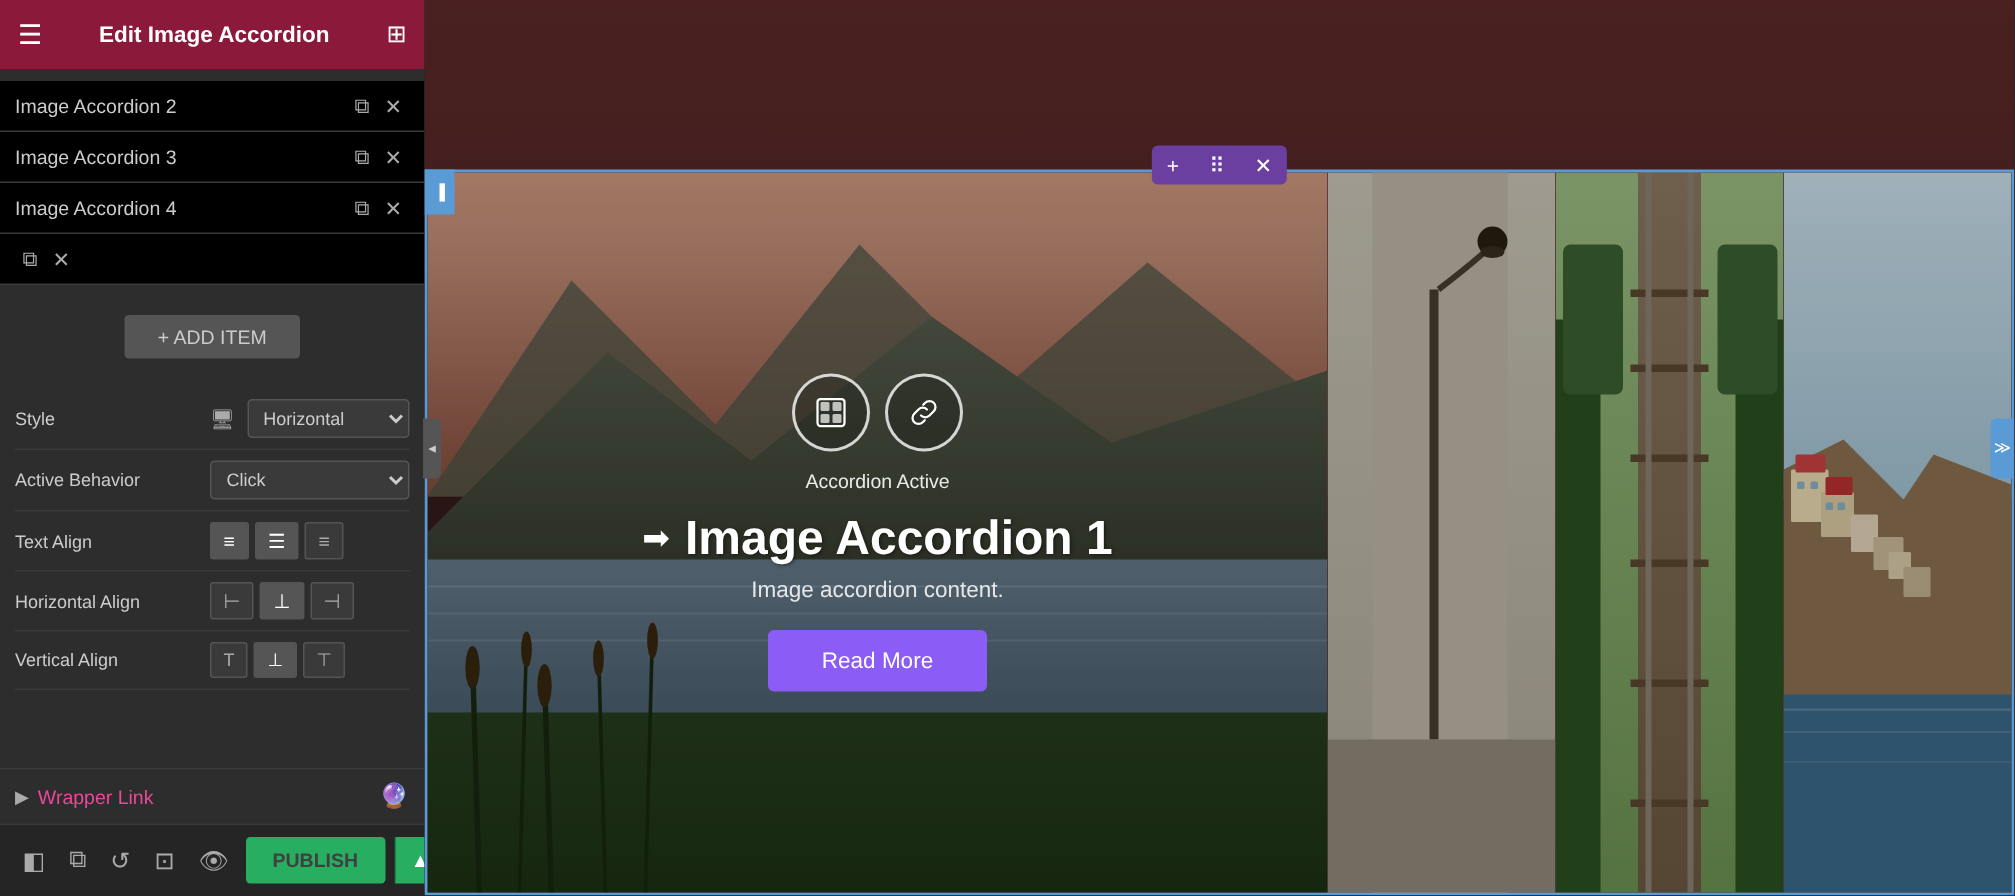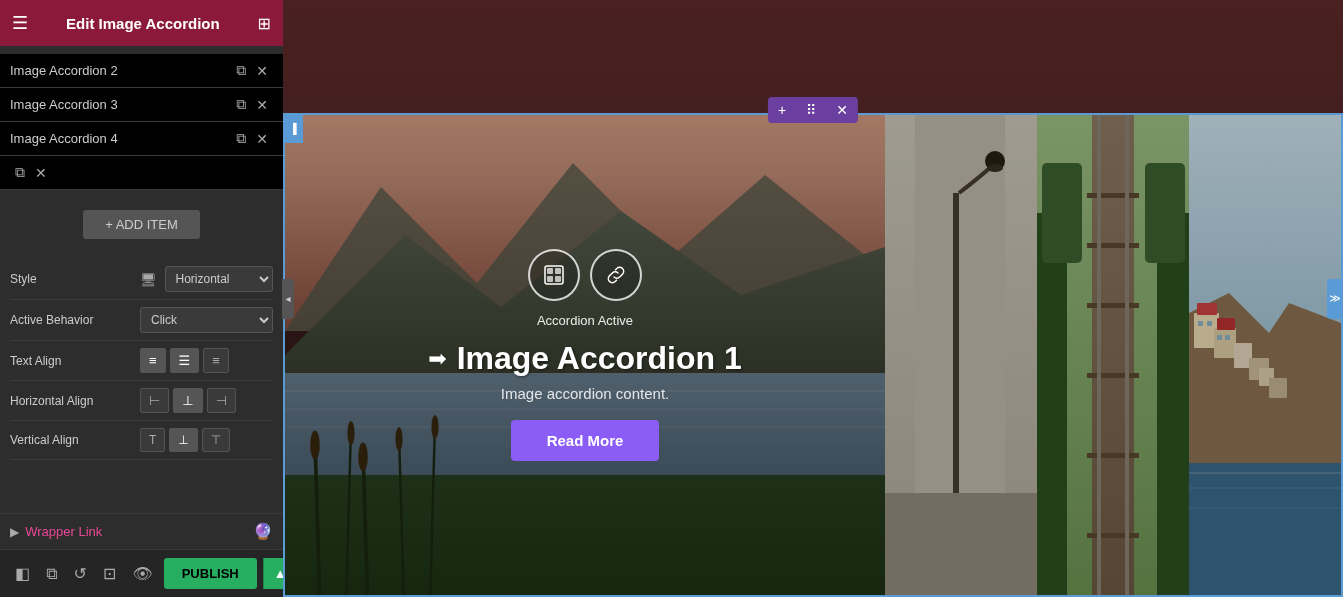--- a/index.html
+++ b/index.html
@@ -218,21 +218,21 @@
     .footer-icon-btn {
       background: none;
       border: none;
       color: #aaa;
       font-size: 16px;
       cursor: pointer;
       padding: 3px 5px;
     }
     .publish-btn {
       background: #27ae60;
-      color: #000000;
+      color: #404040;
       border: none;
       padding: 8px 18px;
       font-size: 13px;
       font-weight: 600;
       border-radius: 3px;
       cursor: pointer;
       flex: 1;
     }
     .publish-arrow-btn {
       background: #27ae60;
@@ -373,21 +373,21 @@
       margin-bottom: 18px;
     }
     .acc-read-more {
       background: #8b5cf6;
       color: #fff;
       border: none;
       padding: 12px 36px;
       font-size: 15px;
       border-radius: 4px;
       cursor: pointer;
-      font-weight: 700;
+      font-weight: 400;
     }
 
     
     .canvas-right-handle {
       position: absolute;
       top: 50%;
       right: 0;
       transform: translateY(-50%);
       width: 16px;
       height: 40px;

